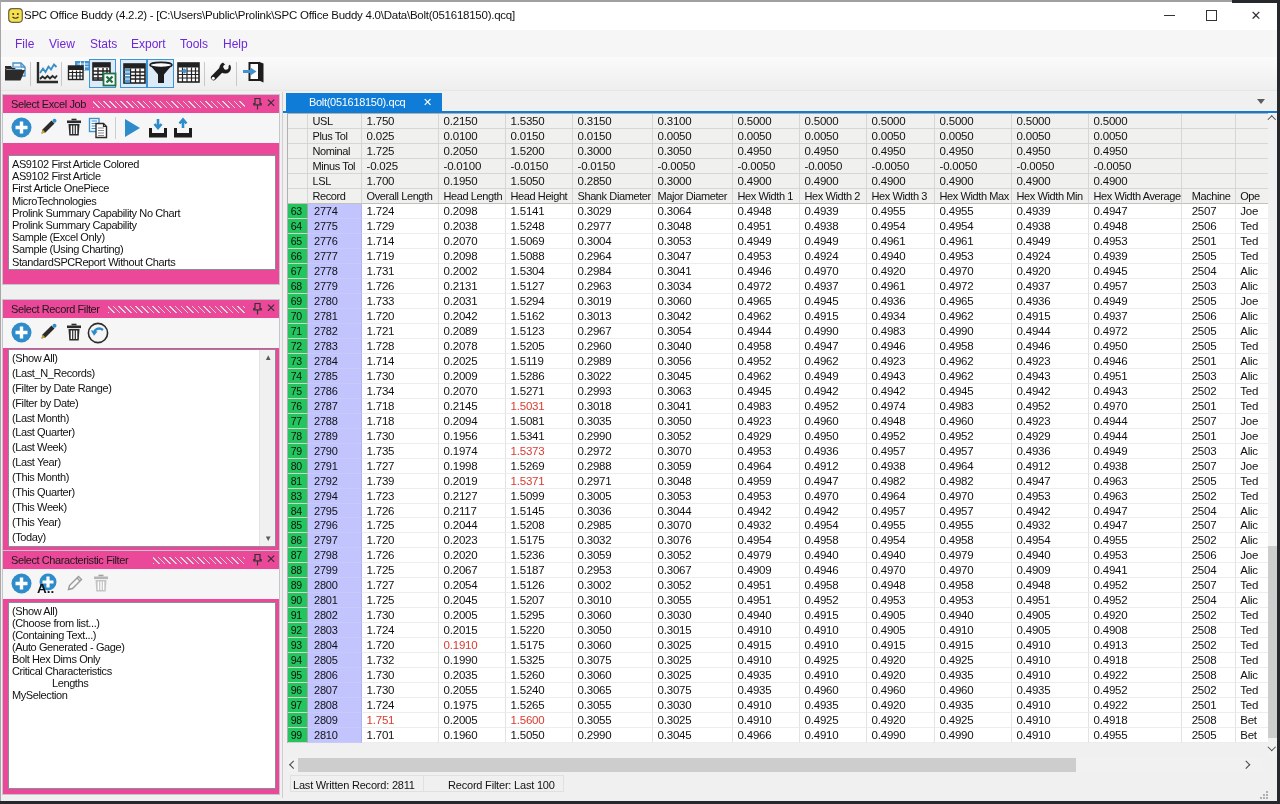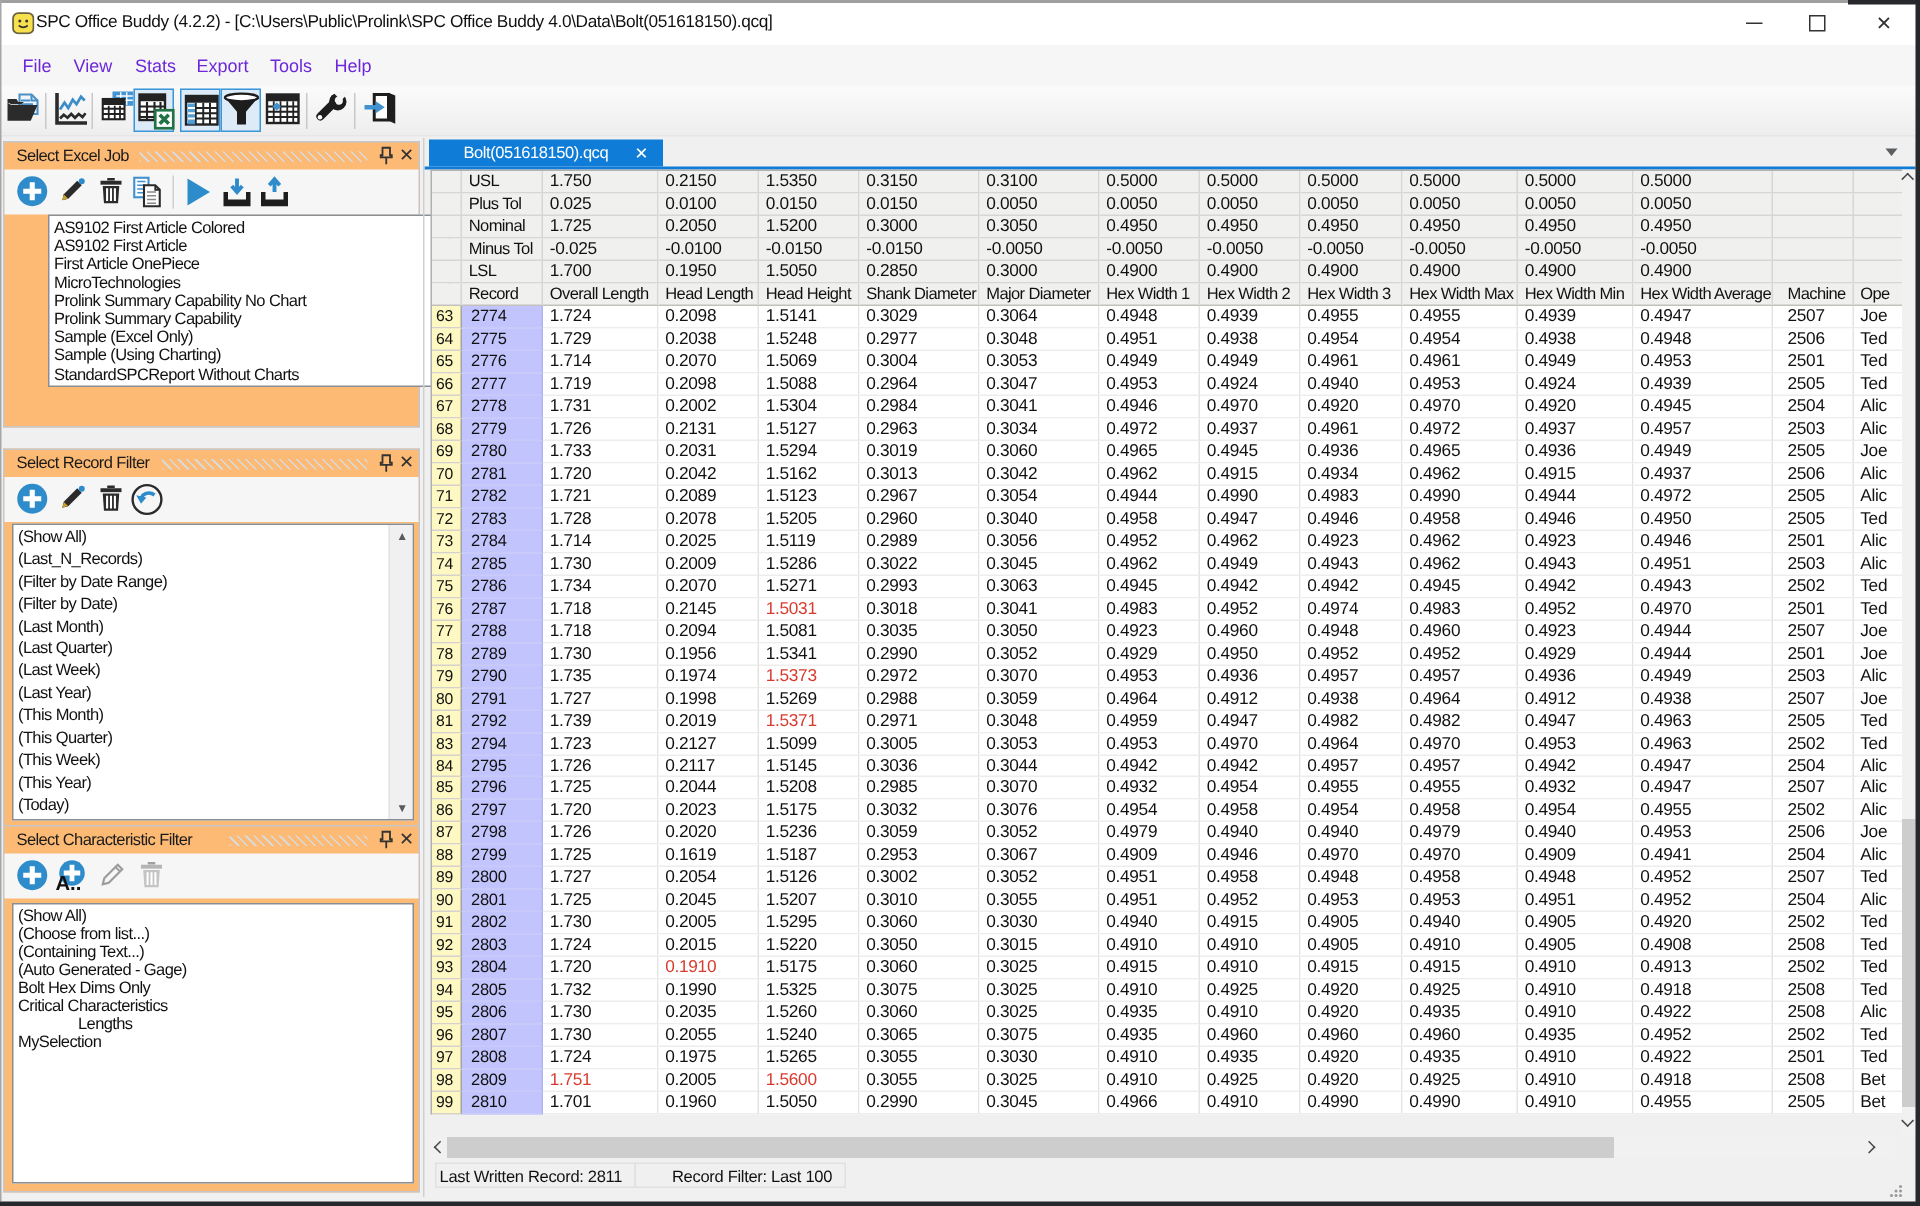--- a/index.html
+++ b/index.html
@@ -13,21 +13,21 @@
 #toolbar { left:0; top:57px; width:1280px; height:34px; background:linear-gradient(#fbfbfb,#eeeeef); border-bottom:1px solid #e6e6e6; }
 .tsep { position:absolute; top:5px; width:1px; height:24px; background:#c8c8c8; }
 .tbtn { position:absolute; top:3px; }
 .tsel { border:1px solid #3a96d9; background:#dcebf7; }
 #borderR { right:0; top:0; width:3px; height:804px; background:#26282c; }
 #borderB { left:0; bottom:0; width:1280px; height:3px; background:#26282c; }
 #borderTRa { left:1232px; top:0; width:48px; height:3px; background:#26282c; }
 .wbtn { position:absolute; top:0; width:14px; text-align:center; color:#333; }
 
 
-.panel { position:absolute; left:2px; width:278px; background:#fdba74; border:1px solid #c3c7cc; }
+.panel { position:absolute; left:2px; width:278px; background:#ec4899; border:1px solid #c3c7cc; }
 .phead { position:relative; height:18px; font-size:11px; letter-spacing:-0.4px; color:#1a1a1a; padding:3px 0 0 8px; }
 .pdots { position:absolute; top:6px; height:7px; background-image:repeating-linear-gradient(45deg,#d9d9d9 0 1px,transparent 1px 4px); }
 .ppin { position:absolute; top:2px; }
 .px { position:absolute; top:1px; font-size:12px; color:#333; }
 .ptools { position:relative; height:30px; background:#f6f6f6; }
 .plist { position:absolute; left:5px; width:268px; background:#fff; border:1px solid #888e96; font-size:11px; letter-spacing:-0.4px; overflow:hidden; padding:2px 0 0 3px; color:#111; }
 .pi { position:absolute; top:4px; }
 
 
 .lsb { position:absolute; right:0; top:0; width:16px; height:100%; background:#f0f0f0; border-left:1px solid #e3e3e3; }
@@ -40,21 +40,21 @@
 #tabarrow { position:absolute; right:12px; top:7px; width:0; height:0; border-left:4.5px solid transparent; border-right:4.5px solid transparent; border-top:5px solid #5a5e61; }
 #tabline { left:283px; top:111px; width:994px; height:2px; background:#0f7dd7; }
 
 
 #gridwrap { left:287px; top:113px; }
 #grid { border-collapse:separate; border-spacing:0; table-layout:fixed; font-size:11.5px; letter-spacing:-0.2px; color:#111; }
 #grid td { height:15.083px; padding:0 0 0 4.5px; white-space:nowrap; overflow:hidden; border-right:1px solid #e3e3e1; border-bottom:1px solid #ededeb; background:#fff; }
 #grid tr.tol td { background:#f0f0ef; border-right:1px solid #d6d6d4; border-bottom:1px solid #d6d6d4; }
 #grid td.lab, #grid tr.hdr td { font-size:11px; letter-spacing:-0.4px; }
 #grid tr.dat td { height:14.957px; }
-#grid td.num { background:#fef9c3; border-right:1.5px solid #a4a4a2; border-bottom:1px solid #d5d2ce; padding:0 5px 0 0; text-align:right; font-size:10.5px; letter-spacing:-0.2px; }
+#grid td.num { background:#22c55e; border-right:1.5px solid #a4a4a2; border-bottom:1px solid #d5d2ce; padding:0 5px 0 0; text-align:right; font-size:10.5px; letter-spacing:-0.2px; }
 #grid td.rec { background:#c2c4fe; border-right:1px solid #b2b4ef; border-bottom:1px solid #c9caf8; font-size:11px; padding-left:6px; }
 #grid td.red { color:#d93a2e; }
 #grid td.m { padding-left:10px; }
 #grid tr.hdr td { border-bottom:1px solid #c4c1bd; }
 table { border-left:1px solid #b0b0ae; border-top:1px solid #b0b0ae; }
 
 
 #vsb { left:1268px; top:113px; width:9px; height:644px; background:#f1f1f1; }
 #vthumb { position:absolute; left:0; top:433px; width:9px; height:192px; background:#cdcdcd; }
 #hsb { left:287px; top:758px; width:976px; height:13.5px; background:#f1f1f1; }
@@ -186,21 +186,21 @@
 </svg></span>
  <span class="pi" style="left:144px;"><svg width="22" height="22" viewBox="0 0 22 22">
 <path d="M11 2 v8 M7.5 7 L11 11 L14.5 7" stroke="#2e8ccb" stroke-width="2.6" fill="none"></path>
 <path d="M2 11 h3 v5 h12 v-5 h3 v9.5 H2 Z" fill="#1d1d1d"></path>
 </svg></span>
  <span class="pi" style="left:169px;"><svg width="22" height="22" viewBox="0 0 22 22">
 <path d="M11 11 v-8 M7.5 6.5 L11 2.5 L14.5 6.5" stroke="#2e8ccb" stroke-width="2.6" fill="none"></path>
 <path d="M2 11 h3 v5 h12 v-5 h3 v9.5 H2 Z" fill="#1d1d1d"></path>
 </svg></span>
 </div>
-<div class="plist" style="top:48px;height:115px;margin-left:24px;">
+<div class="plist" style="top:60px;height:115px;">
       <div style="height:12.2px;">AS9102 First Article Colored</div>
       <div style="height:12.2px;">AS9102 First Article</div>
       <div style="height:12.2px;">First Article OnePiece</div>
       <div style="height:12.2px;">MicroTechnologies</div>
       <div style="height:12.2px;">Prolink Summary Capability No Chart</div>
       <div style="height:12.2px;">Prolink Summary Capability</div>
       <div style="height:12.2px;">Sample (Excel Only)</div>
       <div style="height:12.2px;">Sample (Using Charting)</div>
       <div style="height:12.2px;">StandardSPCReport Without Charts</div>
       <div style="height:12.2px;">StandardSPCReport</div>
@@ -825,21 +825,21 @@
           <td>0.4979</td>
           <td>0.4940</td>
           <td>0.4953</td>
           <td class="m">2506</td>
           <td>Joe</td>
         </tr>
 <tr class="dat">
           <td class="num">88</td>
           <td class="rec">2799</td>
           <td>1.725</td>
-          <td>0.1619</td>
+          <td>0.2067</td>
           <td>1.5187</td>
           <td>0.2953</td>
           <td>0.3067</td>
           <td>0.4909</td>
           <td>0.4946</td>
           <td>0.4970</td>
           <td>0.4970</td>
           <td>0.4909</td>
           <td>0.4941</td>
           <td class="m">2504</td>

